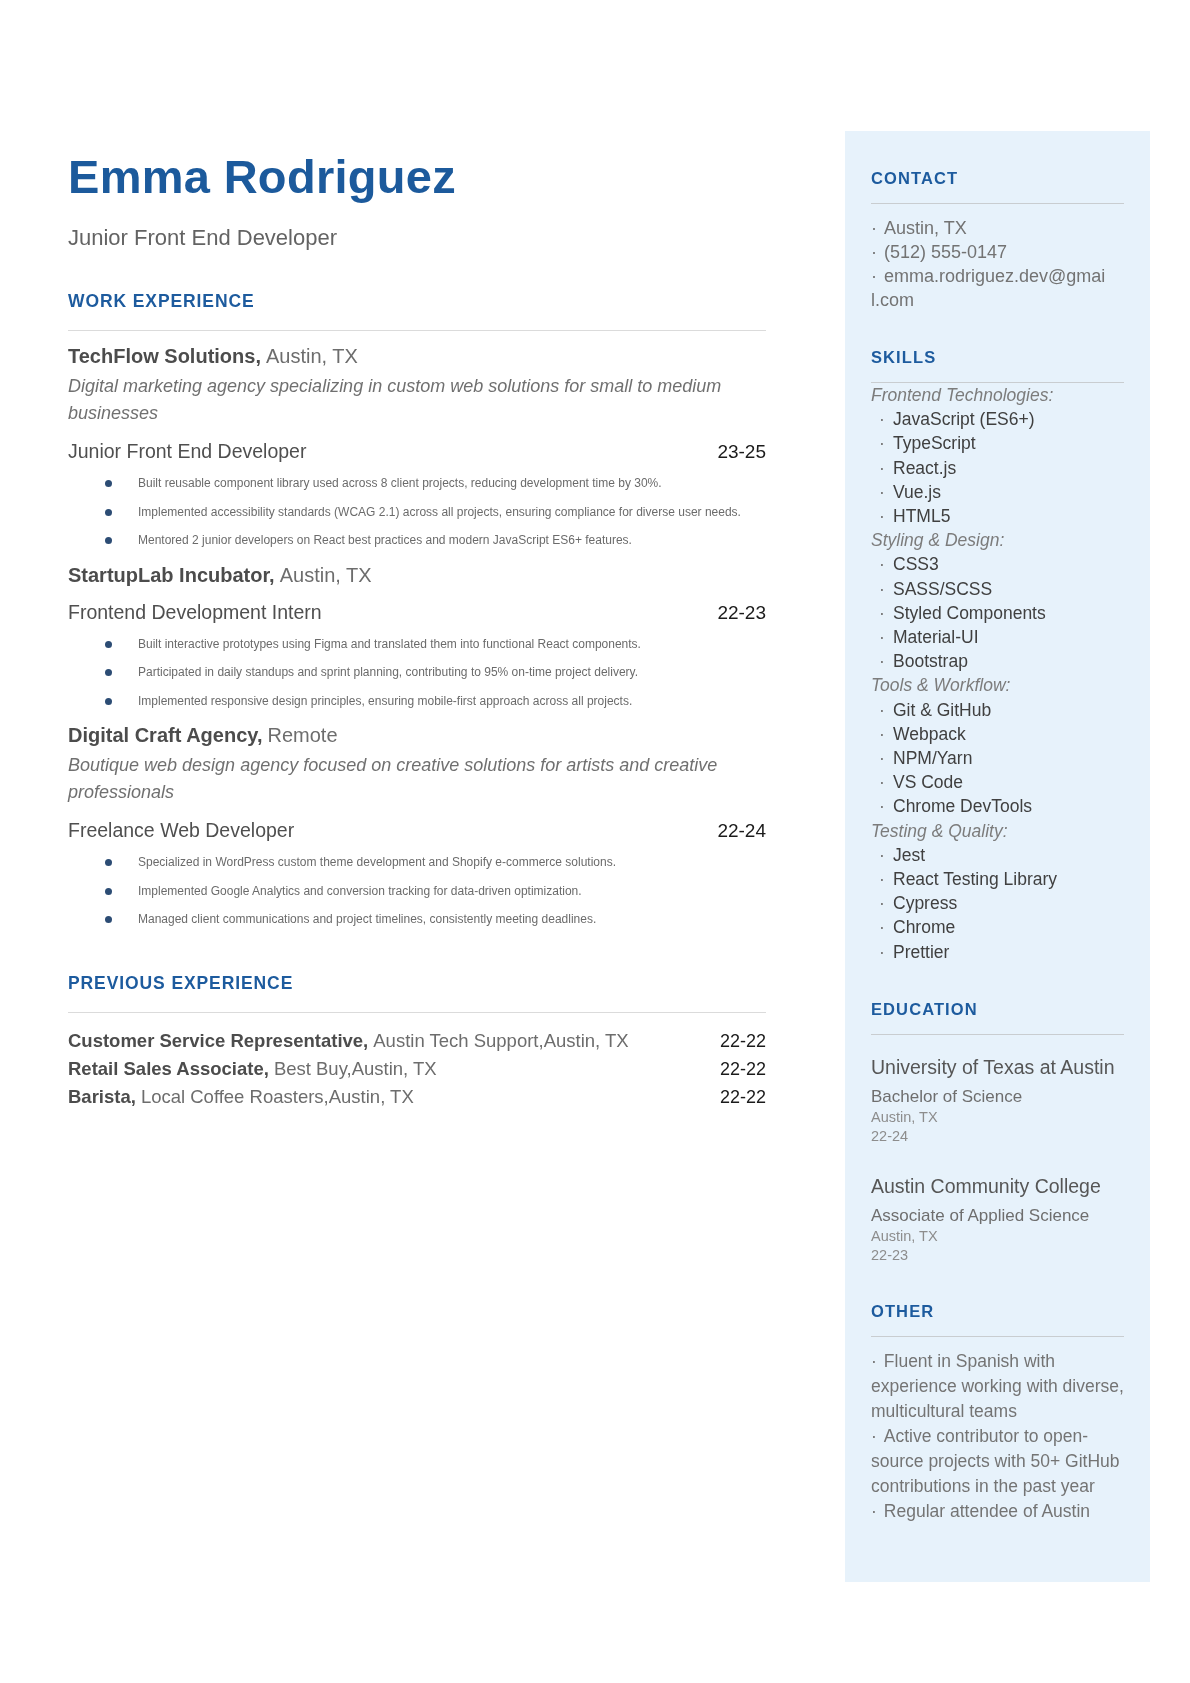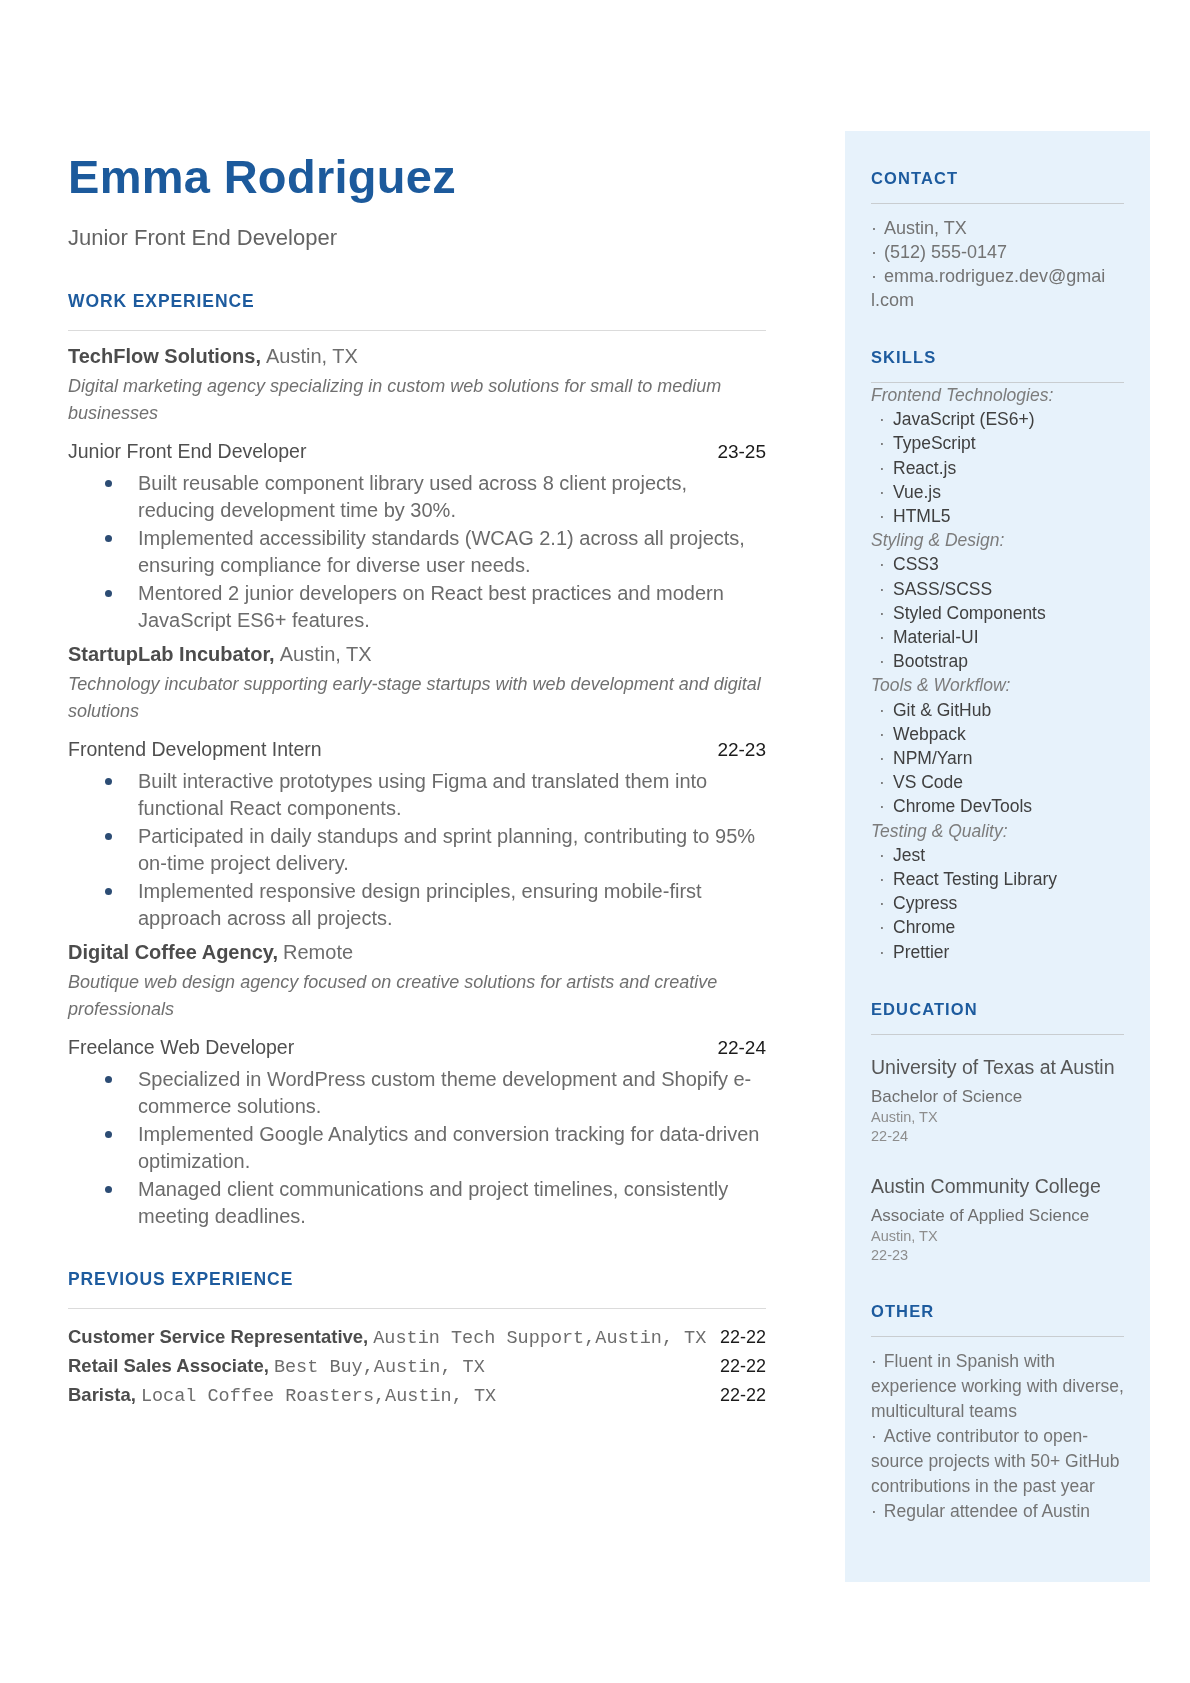--- a/index.html
+++ b/index.html
@@ -17,26 +17,26 @@
   .m-heading { font-size:17.5px; font-weight:700; color:#1d5b9e; letter-spacing:.9px; margin-top:40px; }
   .m-rule { border-top:1px solid #dbdbdb; margin-top:18px; }
   .company { margin-top:12px; font-size:20px; line-height:26px; }
   .cname { font-weight:700; color:#4c4c4c; }
   .cloc  { color:#6d6d6d; margin-left:5px; }
   .cdesc { font-style:italic; font-size:18px; color:#707070; line-height:27px; margin-top:4px; }
   .role  { display:flex; justify-content:space-between; align-items:baseline; margin-top:13px; }
   .rtitle { font-size:19.5px; color:#4f4f4f; }
   .rdates { font-size:19px; color:#1b1b1b; }
   ul.blist { list-style:none; margin:7px 0 0 0; padding:0 0 0 37px; }
-  .blist li { display:flex; font-size:20px; color:#6b6b6b; line-height:26.5px; margin-bottom:2px; }
+  .blist li { display:flex; font-size:12px; color:#6b6b6b; line-height:26.5px; margin-bottom:2px; }
   .dot { flex:none; width:7px; height:7px; border-radius:50%; background:#2c4c74; margin:10px 26px 0 0; }
   .prev-list { margin-top:14px; }
   .prev-row { display:flex; justify-content:space-between; align-items:baseline; font-size:18.5px; line-height:27px; }
   .pname { font-weight:700; color:#4c4c4c; }
-  .pcompany { color:#6d6d6d; margin-left:5px;font-family:Liberation Mono, monospace; }
+  .pcompany { color:#6d6d6d; margin-left:5px; }
   .pdates { font-size:18px; color:#1b1b1b; }
 
   
   .sidebar { position:absolute; left:845px; top:131px; width:305px; }
   .sidebar-bg { position:absolute; left:0; top:0; width:305px; height:1451px; background:#e7f2fb; }
   .sidebar-content { position:relative; padding:38px 26px 0 26px; }
   .s-heading { font-size:16.5px; font-weight:700; color:#1d5b9e; letter-spacing:1.1px; }
   .s-rule { border-top:1px solid #c9cdd0; margin-top:15px; }
   .s-section { margin-top:36px; }
   .contact-list { margin-top:12px; width:236px; font-size:18px; color:#737373; line-height:24px; }
@@ -83,42 +83,41 @@
       </li>
     <li>
         <span class="dot"></span>
         <span>Mentored 2 junior developers on React best practices and modern JavaScript ES6+ features.</span>
       </li>
   </ul>
 
   <div class="company" style="margin-top:8px;">
     <span class="cname">StartupLab Incubator,</span><span class="cloc">Austin, TX</span>
   </div>
-  <div class="cdesc">Technology incubator supporting early-stage startups with web development and digital solutions</div>
   <div class="role">
     <span class="rtitle">Frontend Development Intern</span>
     <span class="rdates">22-23</span>
   </div>
   <ul class="blist">
     <li>
         <span class="dot"></span>
         <span>Built interactive prototypes using Figma and translated them into functional React components.</span>
       </li>
     <li>
         <span class="dot"></span>
         <span>Participated in daily standups and sprint planning, contributing to 95% on-time project delivery.</span>
       </li>
     <li>
         <span class="dot"></span>
         <span>Implemented responsive design principles, ensuring mobile-first approach across all projects.</span>
       </li>
   </ul>
 
   <div class="company" style="margin-top:8px;">
-    <span class="cname">Digital Coffee Agency,</span><span class="cloc">Remote</span>
+    <span class="cname">Digital Craft Agency,</span><span class="cloc">Remote</span>
   </div>
   <div class="cdesc">Boutique web design agency focused on creative solutions for artists and creative professionals</div>
   <div class="role">
     <span class="rtitle">Freelance Web Developer</span>
     <span class="rdates">22-24</span>
   </div>
   <ul class="blist">
     <li>
         <span class="dot"></span>
         <span>Specialized in WordPress custom theme development and Shopify e-commerce solutions.</span>

